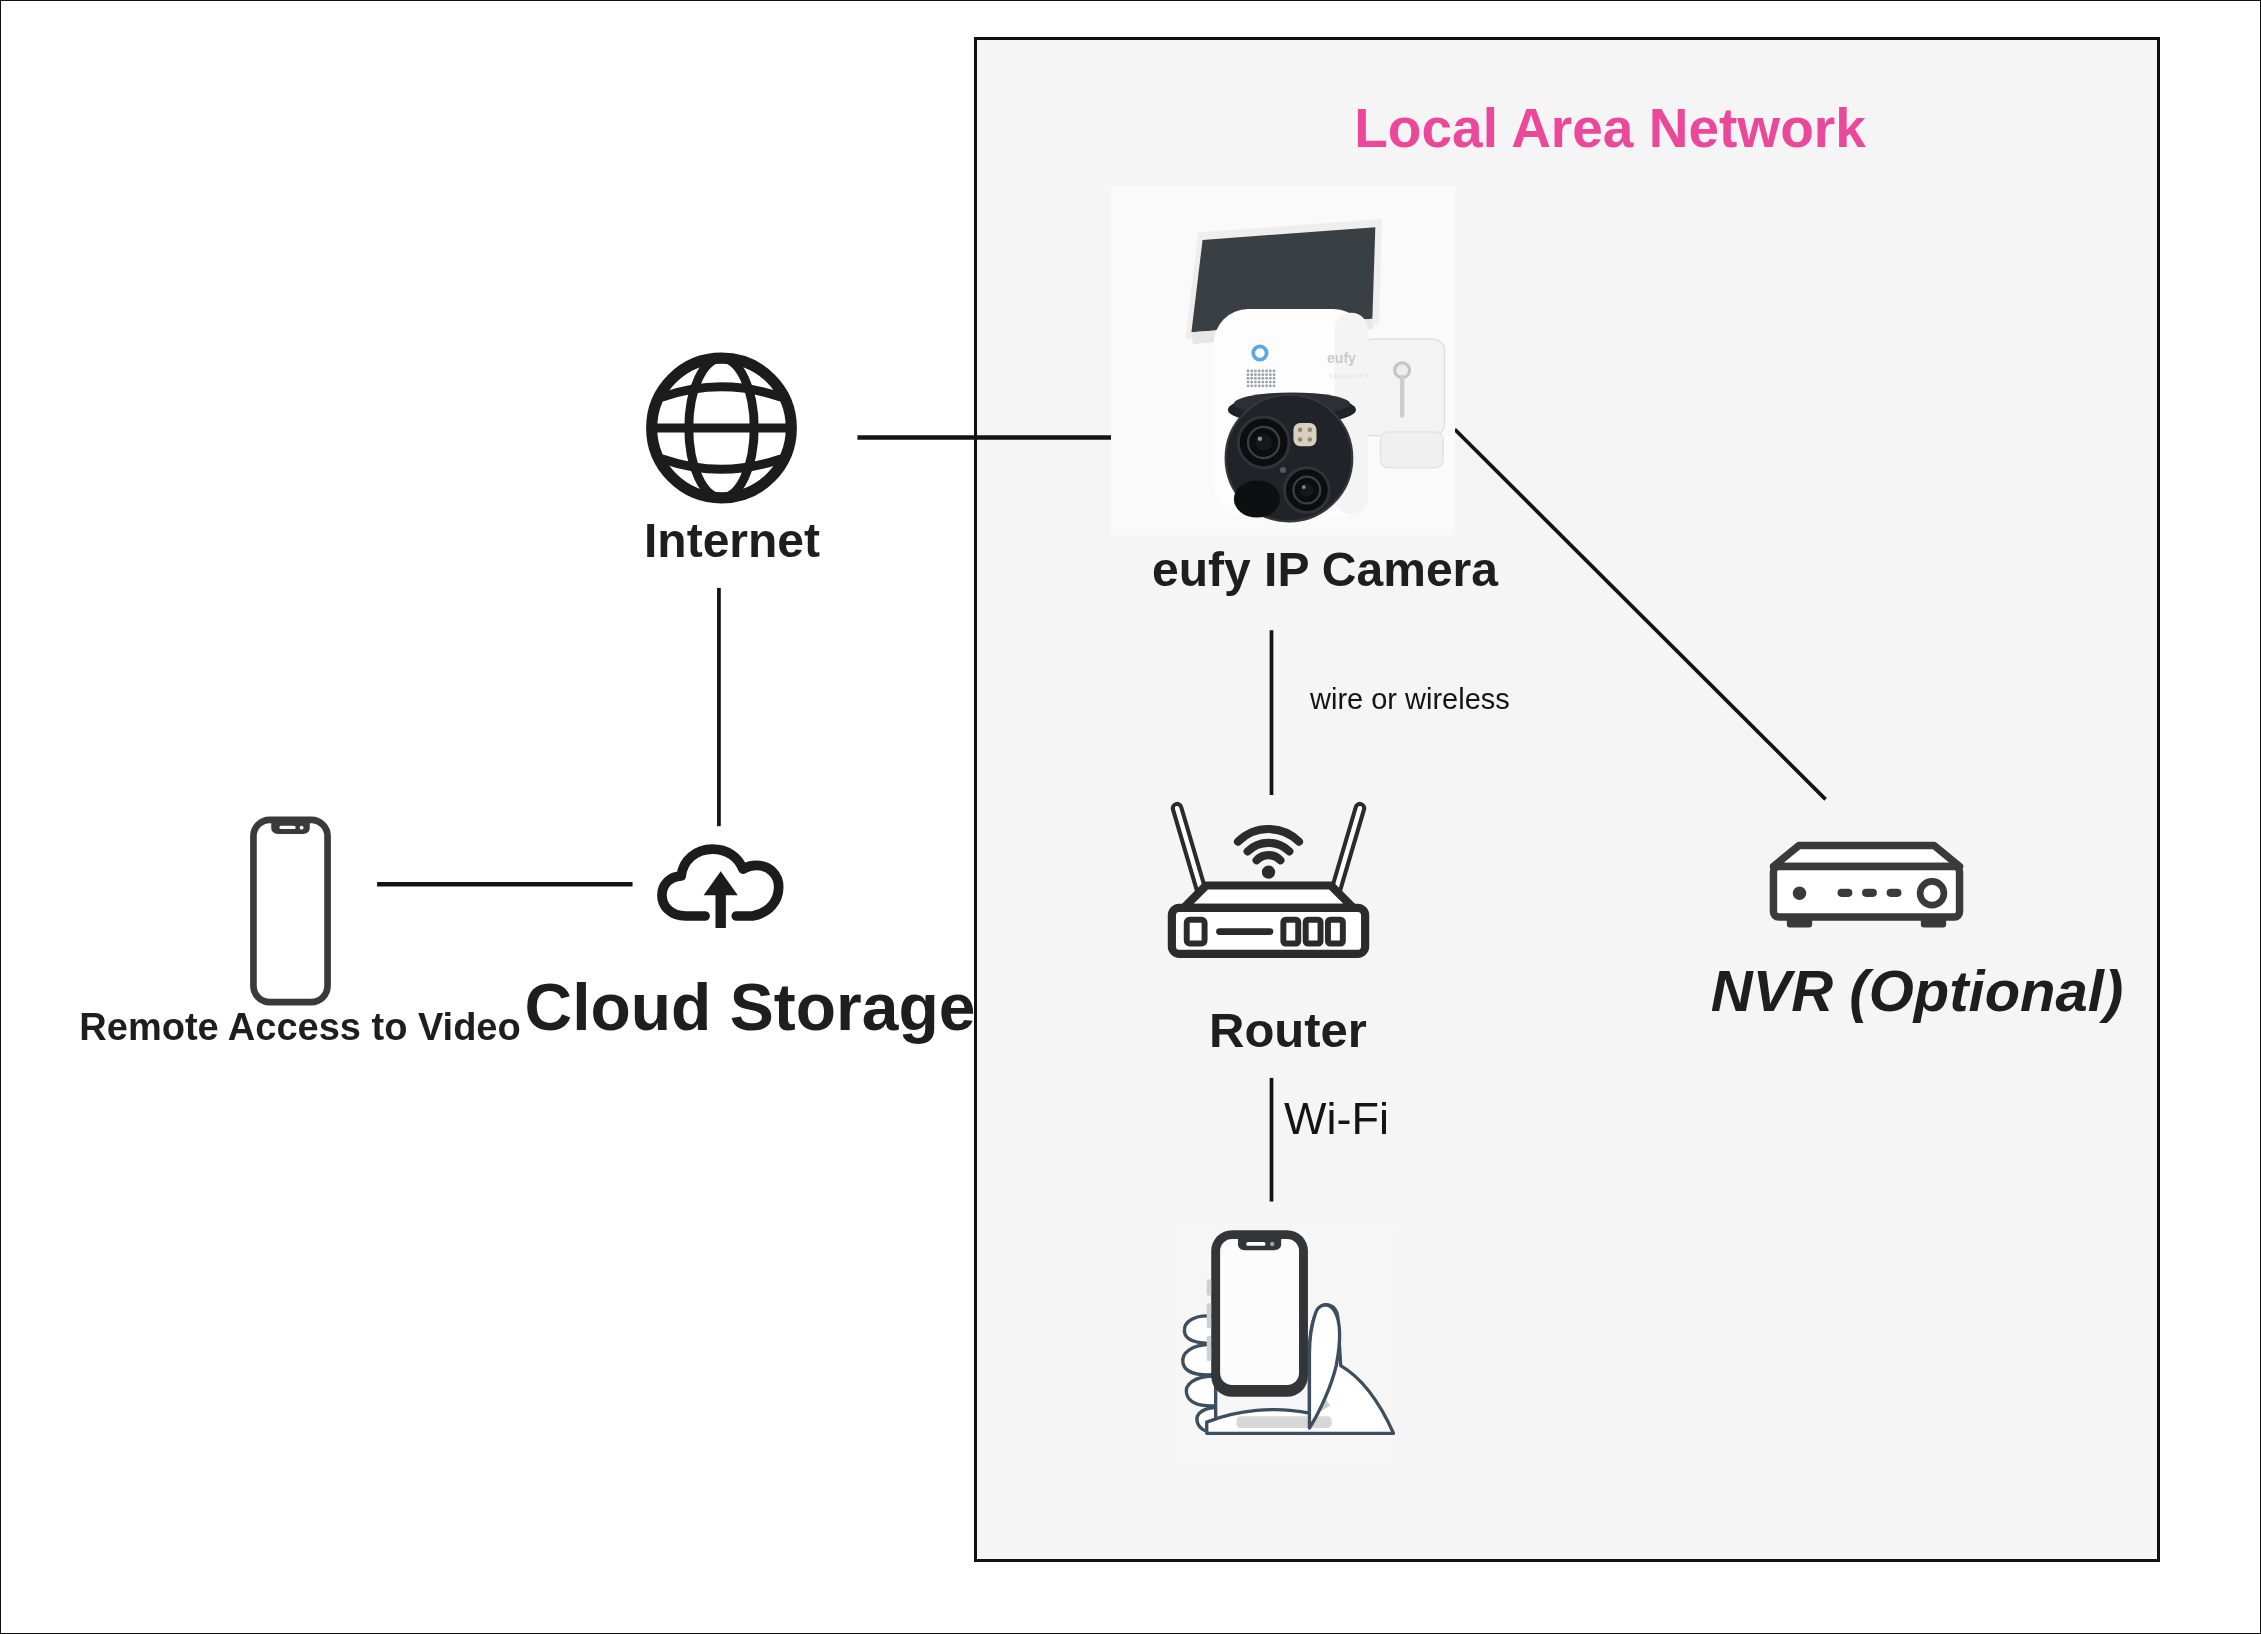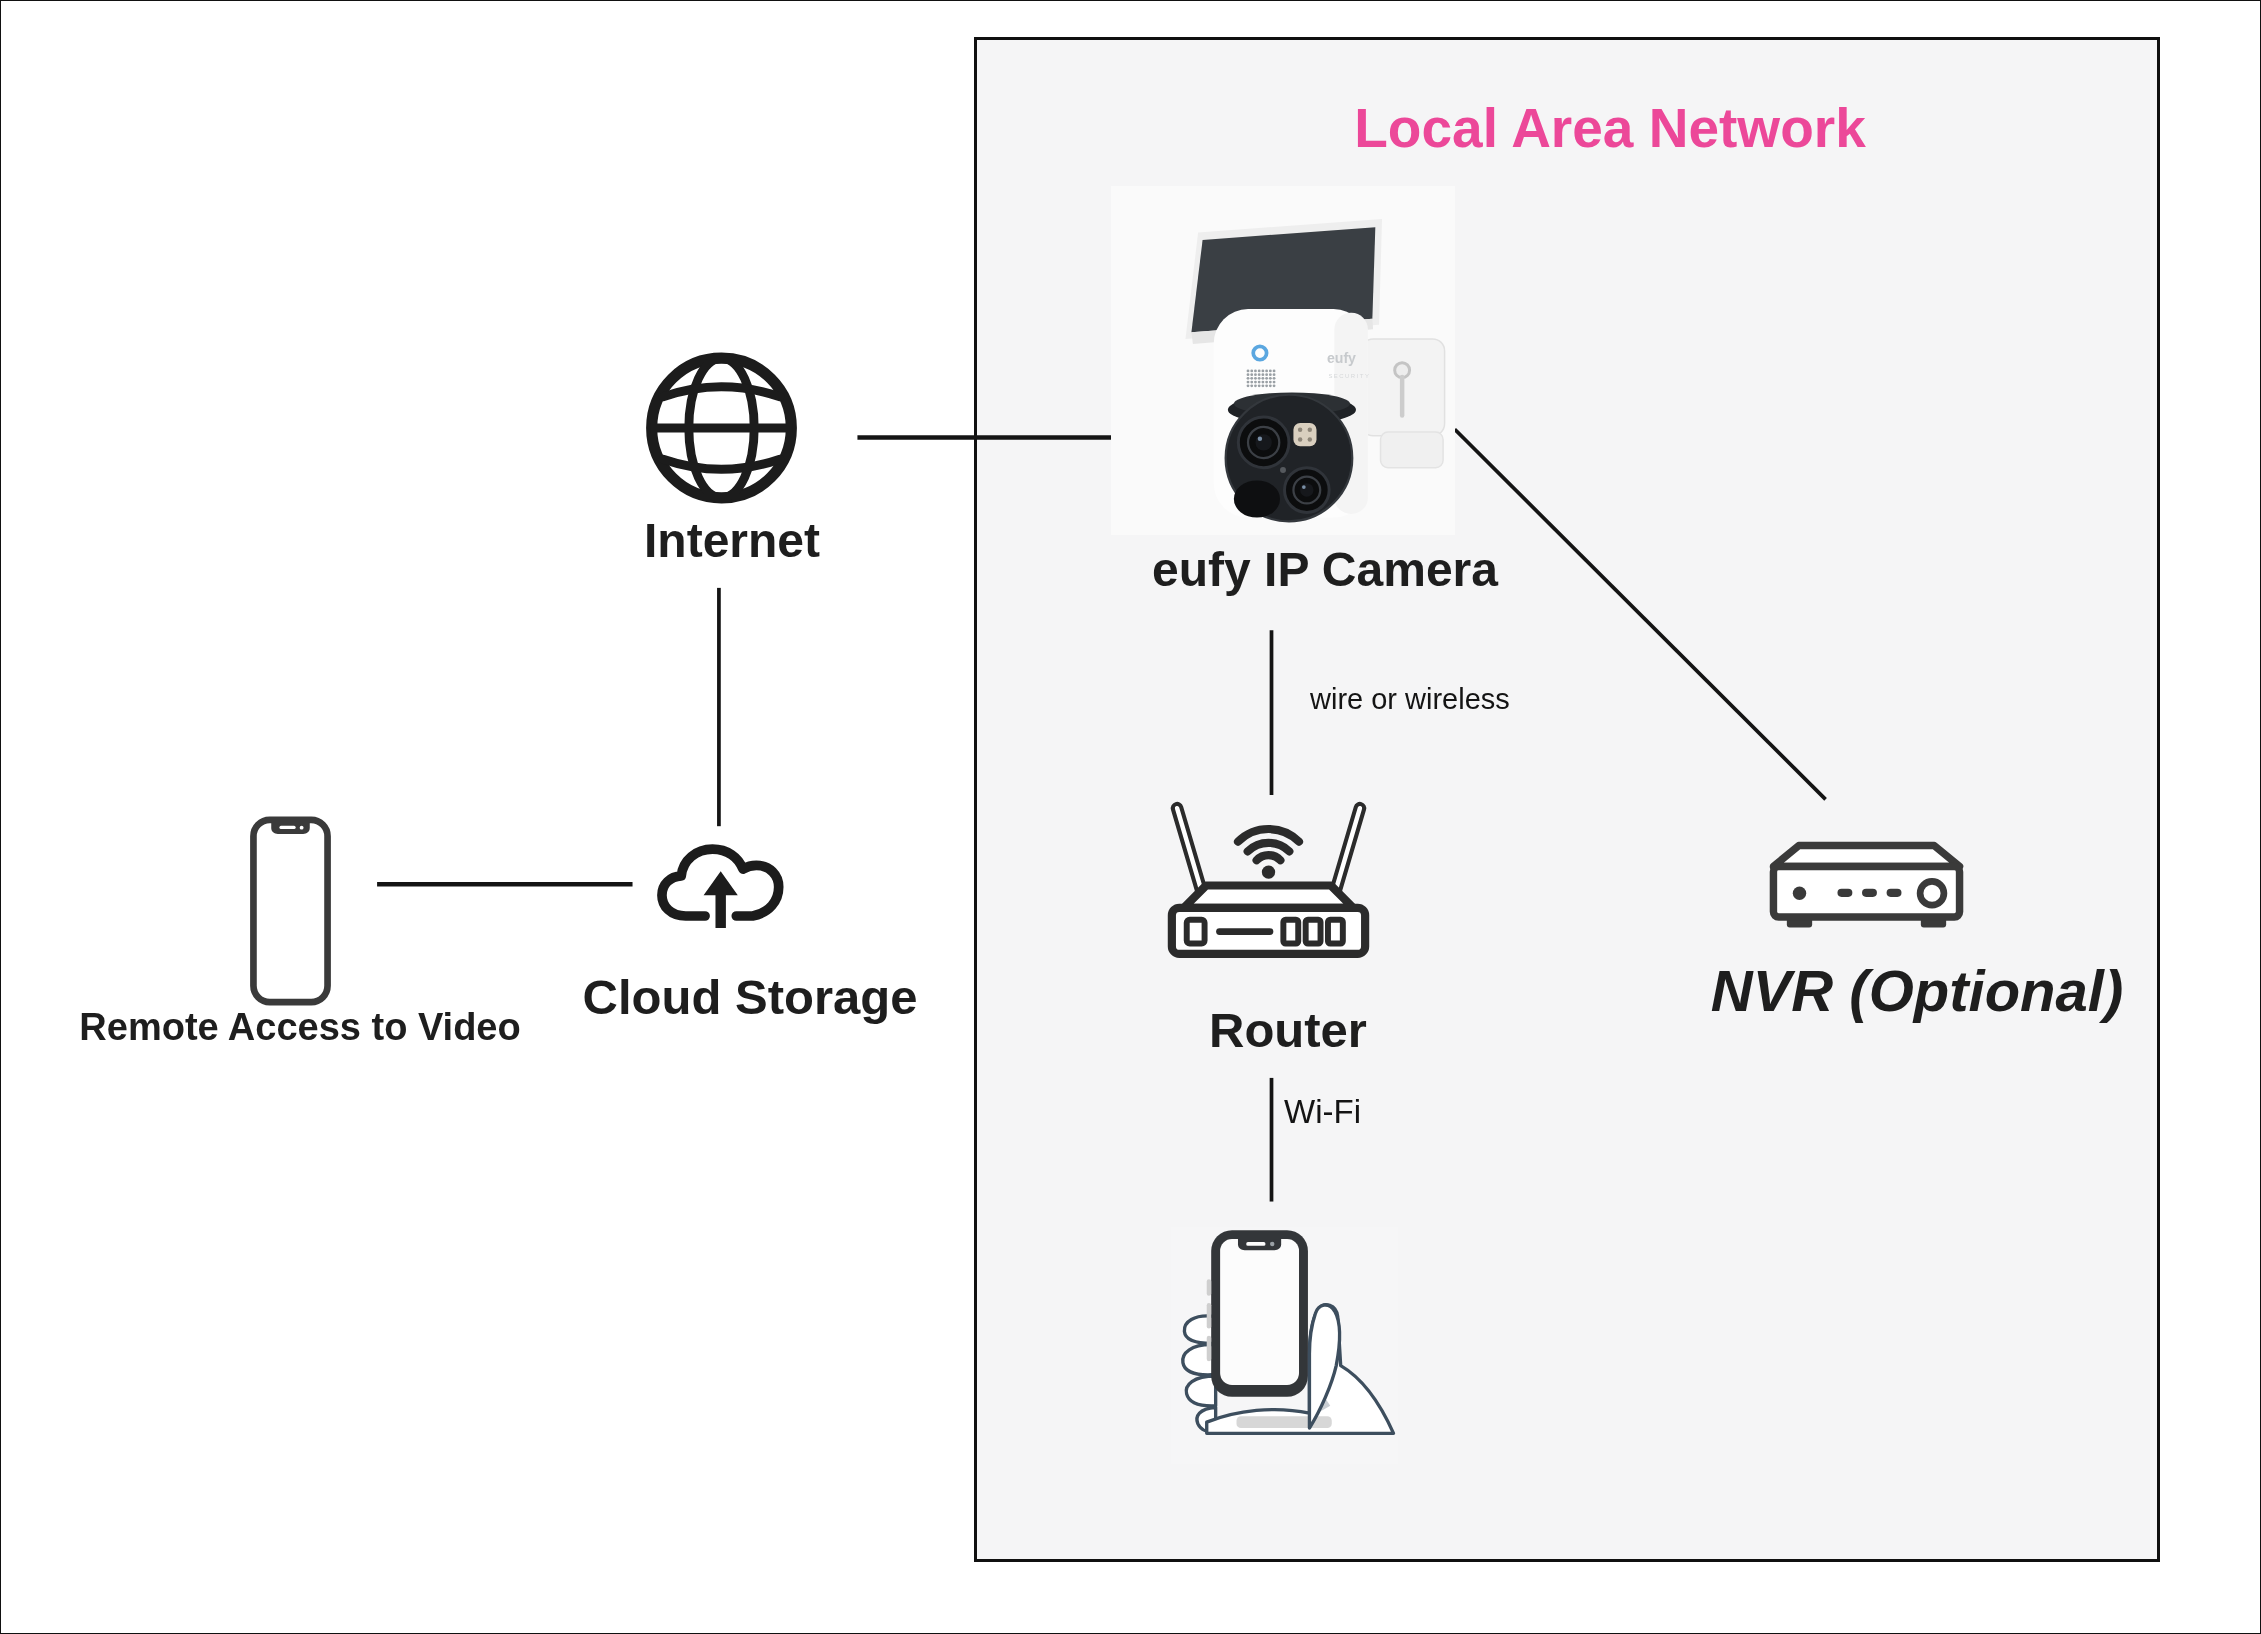--- a/index.html
+++ b/index.html
@@ -12,27 +12,27 @@
   
   #lan-box{
     left:973px;top:36px;width:1186px;height:1525px;
     background:#f5f5f6;border:3px solid #101010;box-sizing:border-box;
   }
   .node-label{font-weight:700;color:#1e1e1e;white-space:nowrap;transform:translateX(-50%);}
   .edge-label{font-weight:400;color:#141414;white-space:nowrap;}
   #lan-title{left:1609px;top:95px;font-size:55px;font-weight:700;color:#ec4899;white-space:nowrap;transform:translateX(-50%);}
   #camera-label{left:1324px;top:541px;font-size:48px;}
   #internet-label{left:731px;top:512px;font-size:48px;}
-  #cloud-label{left:749px;top:968px;font-size:49px;}
+  #cloud-label{left:749px;top:968px;font-size:66px;}
   #remote-label{left:299px;top:1005px;font-size:38px;}
   #router-label{left:1287px;top:1001px;font-size:49px;}
   #nvr-label{left:1916px;top:956px;font-size:58px;font-style:italic;}
   #wire-label{left:1309px;top:682px;font-size:29px;}
   #ethernet-label{left:1689px;top:575px;font-size:45px;}
-  #wifi-label{left:1283px;top:1092px;font-size:33px;}
+  #wifi-label{left:1283px;top:1092px;font-size:45px;}
   
   #camera-panel{left:1110px;top:185px;width:344px;height:349px;background:#fafafa;}
   #handphone-panel{left:1170px;top:1226px;width:227px;height:237px;background:#f6f6f7;}
   svg{display:block;}
   #connector-overlay{left:0;top:0;width:2261px;height:1634px;pointer-events:none;}
 </style>
 </head>
 <body>
 
 <div id="page">

